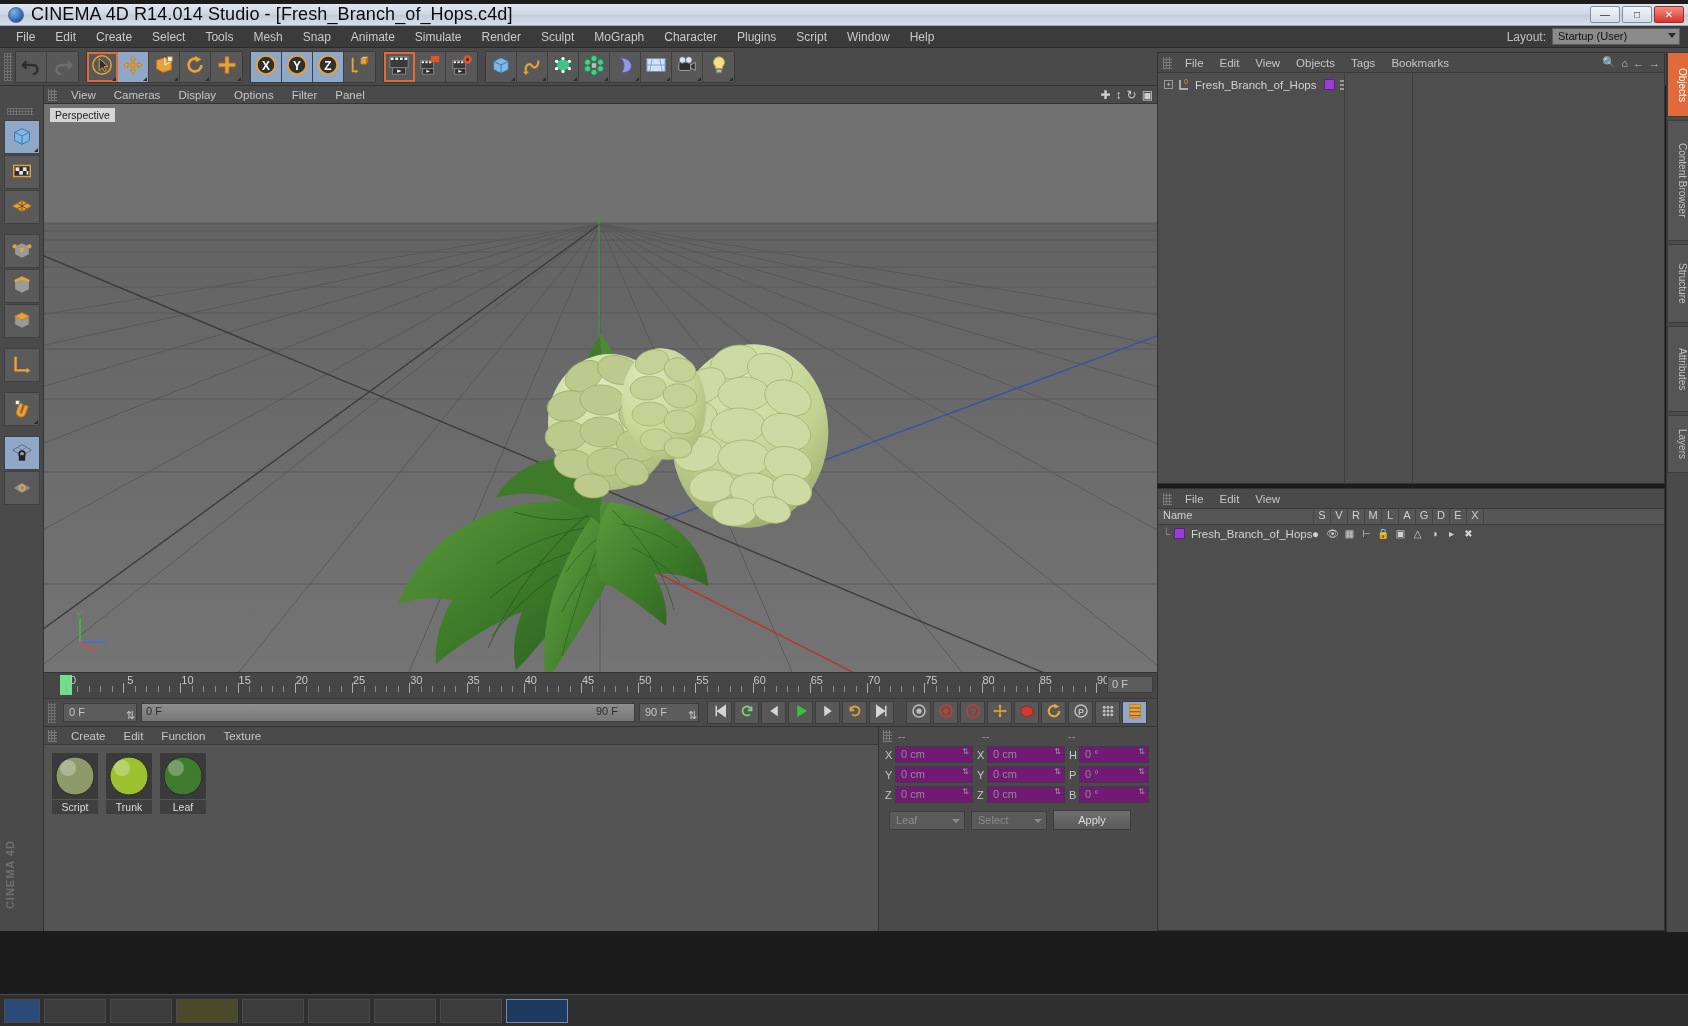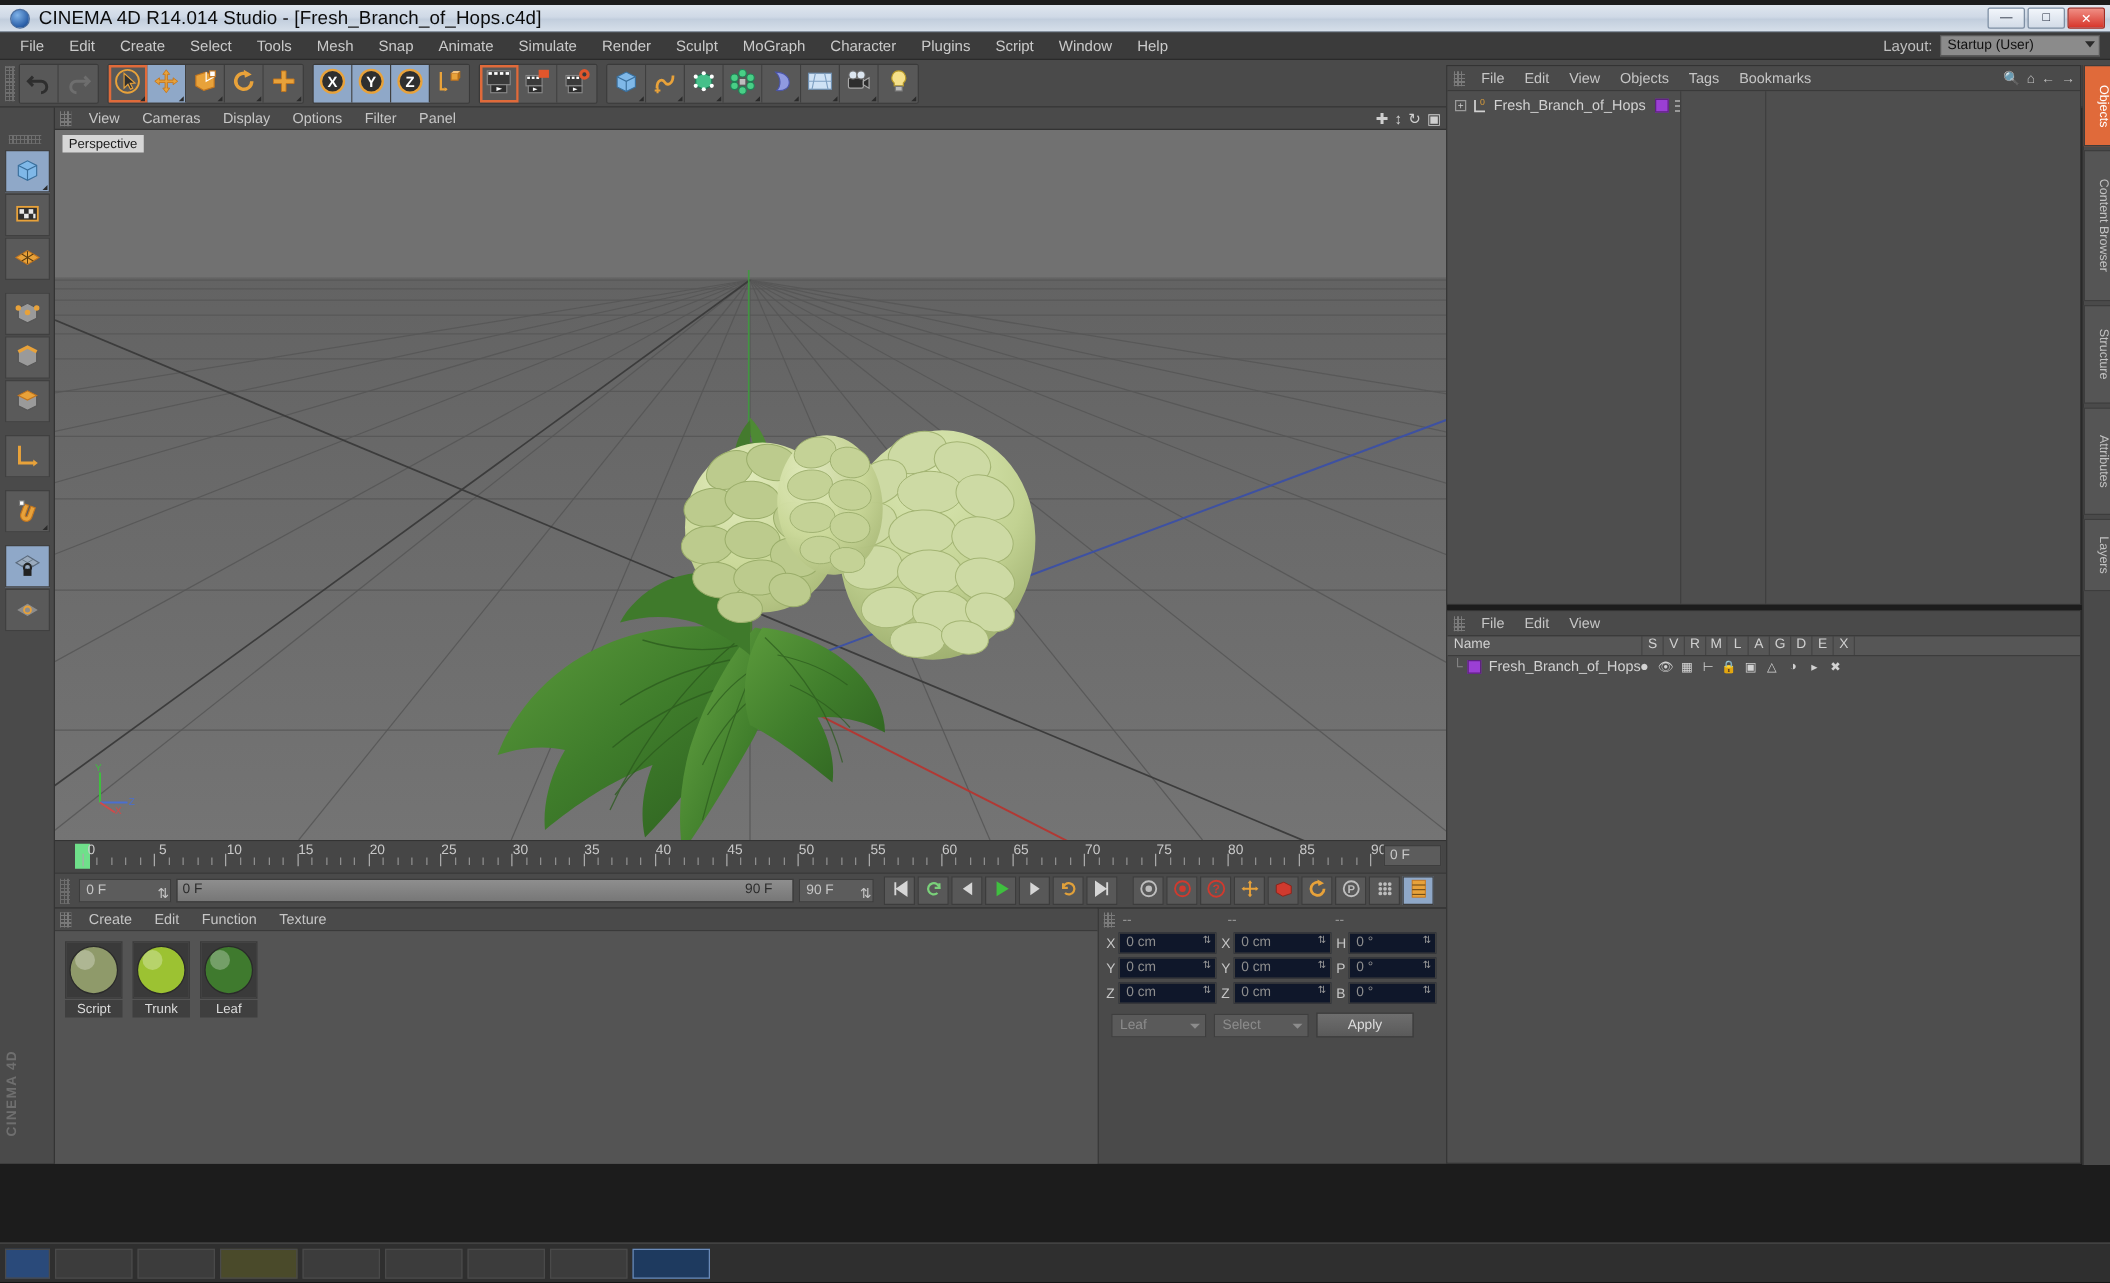--- a/index.html
+++ b/index.html
@@ -18,21 +18,21 @@
     position:absolute; left:0; top:4px; width:1688px; height:22px;
     background: linear-gradient(to bottom,#dfe6ef 0%,#cfd9e6 45%,#c2cedd 55%,#d6dfea 100%);
     border-bottom:1px solid #9aa8b8;
     display:flex; align-items:center;
   }
   .titlebar .tb-ico {
     width:16px;height:16px;margin-left:8px;margin-right:7px;border-radius:50%;
     background:radial-gradient(circle at 35% 30%,#7fb2e8,#2a5fa8 70%,#163a6b);
     border:1px solid #4b6fa0;
   }
-  .titlebar .tb-title { font-size:15px; color:#0b0b0b; letter-spacing:.1px; }
+  .titlebar .tb-title { font-size:18px; color:#0b0b0b; letter-spacing:.1px; }
   .wbtns { position:absolute; right:4px; top:2px; display:flex; gap:2px; }
   .wbtn {
     width:30px;height:17px;border:1px solid #7e8fa3;border-radius:2px;
     background:linear-gradient(to bottom,#f2f6fb,#d2dbe7);
     display:flex;align-items:center;justify-content:center;
     font-size:10px;color:#20293a;
   }
   .wbtn.close { background:linear-gradient(to bottom,#f08e84,#d7352a); border-color:#a32b22; color:#fff; }
 
   
@@ -123,21 +123,21 @@
   .matname { text-align:center; font-size:10.5px; color:#ddd; background:#3f3f3f; padding:1px 0; margin-top:1px;}
 
   
   .coordwrap { position:absolute; left:879px; top:726px; width:278px; height:205px; background:#4a4a4a; border-top:1px solid #333;}
   .coordhead { height:18px; display:flex; align-items:center; padding-left:2px; font-size:11px; color:#9a9a9a;}
   .coordhead .dots { width:9px;height:12px;margin:0 6px 0 2px;
     background-image:repeating-linear-gradient(0deg,#9a9a9a 0 1px,transparent 1px 3px),repeating-linear-gradient(90deg,#9a9a9a 0 1px,transparent 1px 3px);opacity:.6;}
   .coordhead .h1 { width:84px; } .coordhead .h2 { width:86px; } .coordhead .h3 { width:60px; }
   .crow { display:flex; align-items:center; height:19px; margin-bottom:1px; padding-left:6px; }
   .clab { width:10px; font-size:11px; color:#c6c6c6; }
-  .cfield { height:17px; background:#0f172a; border:1px solid #3e3e3e; color:#8e8e8e; font-size:11px; line-height:15px; padding-left:5px; position:relative; margin-right:4px;}
+  .cfield { height:17px; background:#701a75; border:1px solid #3e3e3e; color:#8e8e8e; font-size:11px; line-height:15px; padding-left:5px; position:relative; margin-right:4px;}
   .cfield .sp { position:absolute; right:3px; top:2px; font-size:8px; color:#9a9a9a; line-height:6px;}
   .cbottom { display:flex; align-items:center; gap:6px; padding-left:10px; margin-top:6px; }
   .csel { width:76px;height:19px;background:#5a5a5a;border:1px solid #3e3e3e;color:#8c8c8c;font-size:11px;line-height:17px;padding-left:6px;position:relative;}
   .csel .arr{position:absolute;right:4px;top:7px;border-left:4px solid transparent;border-right:4px solid transparent;border-top:4px solid #8c8c8c;}
   .applybtn { width:78px;height:20px;background:linear-gradient(to bottom,#6e6e6e,#5a5a5a);border:1px solid #3c3c3c;color:#ddd;font-size:11px;display:flex;align-items:center;justify-content:center;}
 
   
   .objwrap { position:absolute; left:1157px; top:52px; width:508px; height:432px; background:#4a4a4a; border:1px solid #333;}
   .panelmenu { height:20px; background:#4a4a4a; display:flex; align-items:center; padding-left:2px; border-bottom:1px solid #3a3a3a; position:relative;}
   .panelmenu .dots { width:9px;height:12px;margin:0 5px 0 3px;

